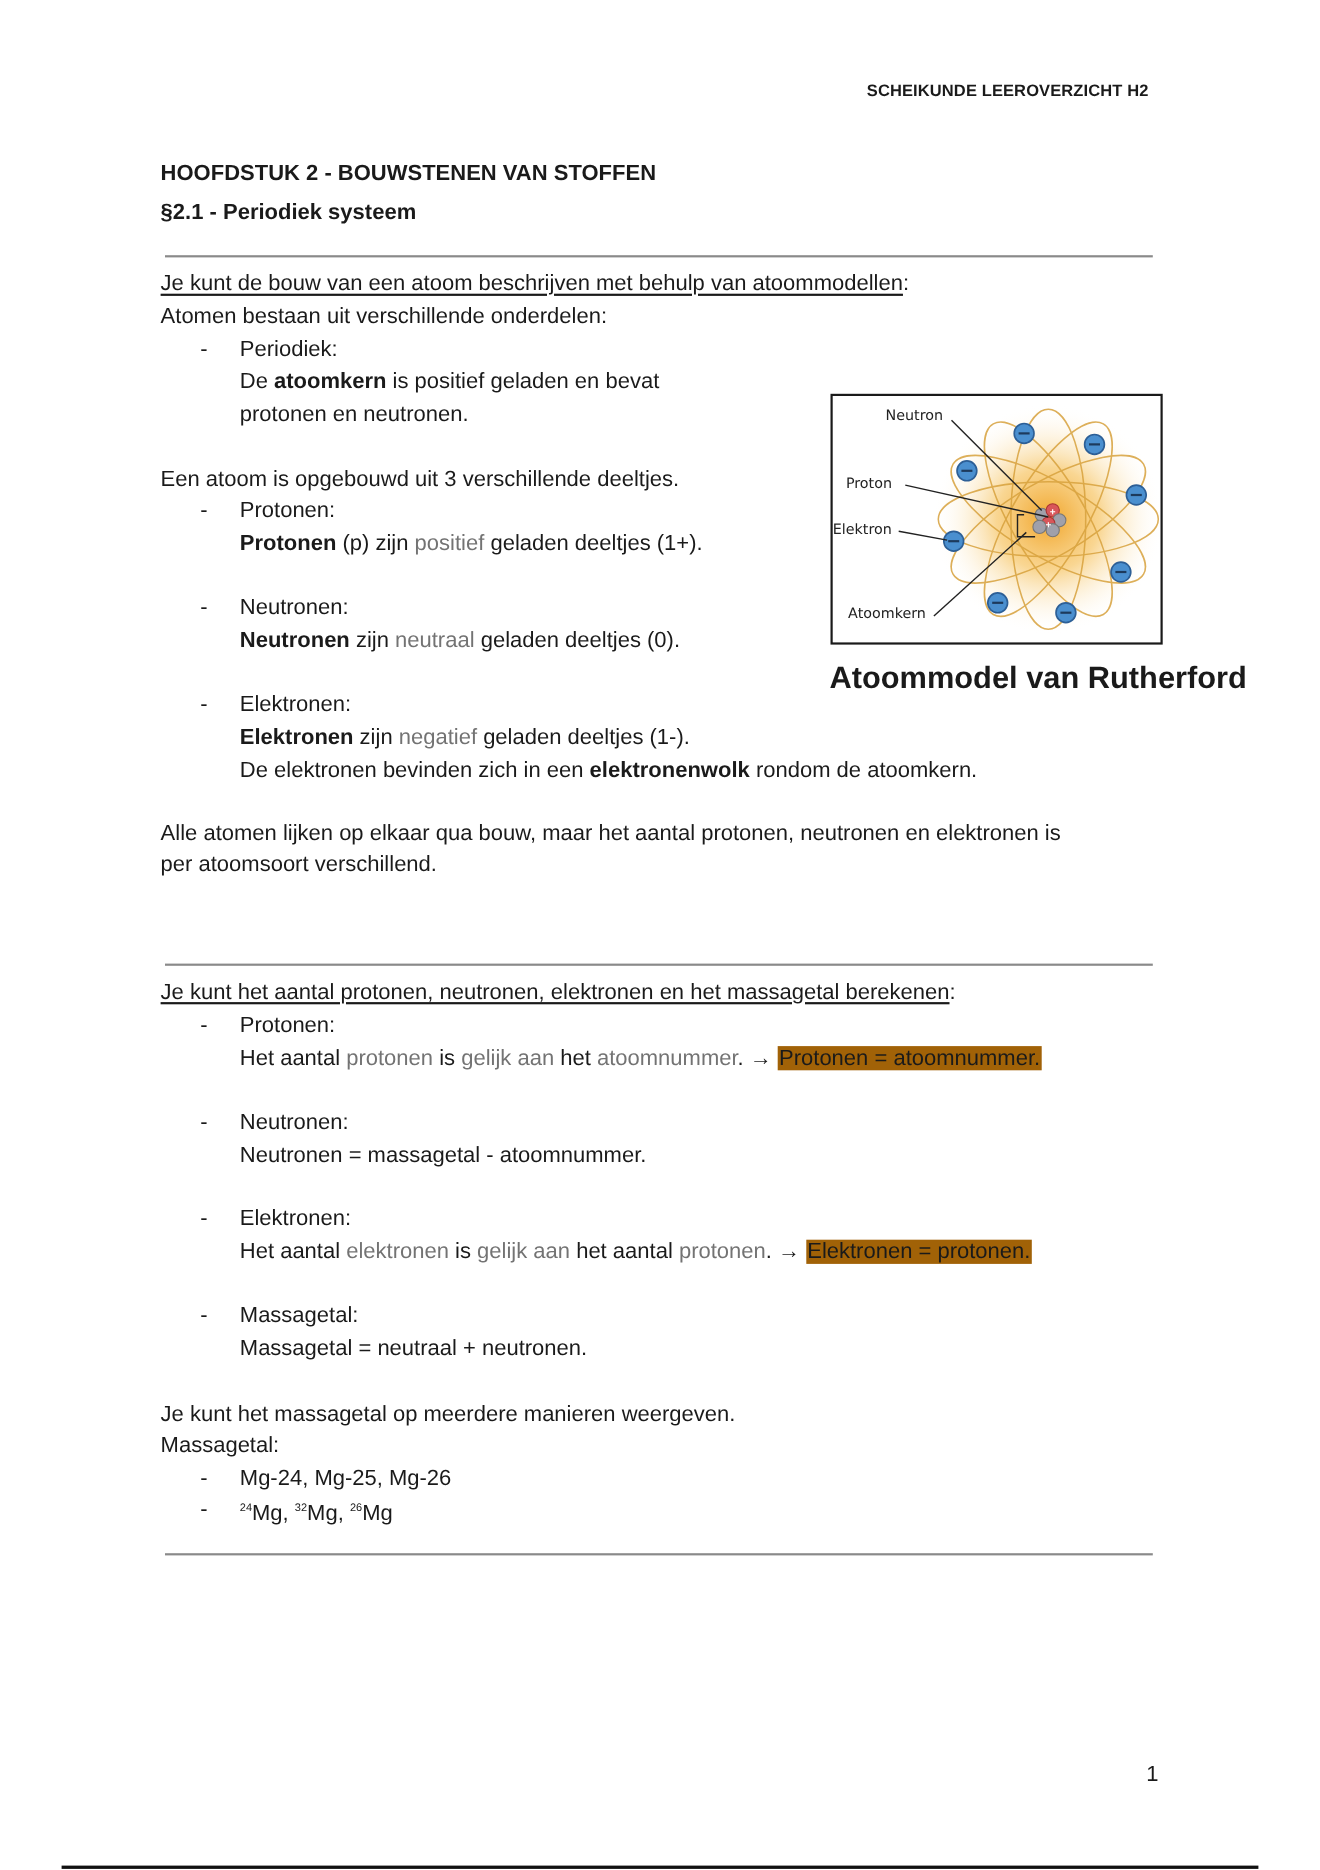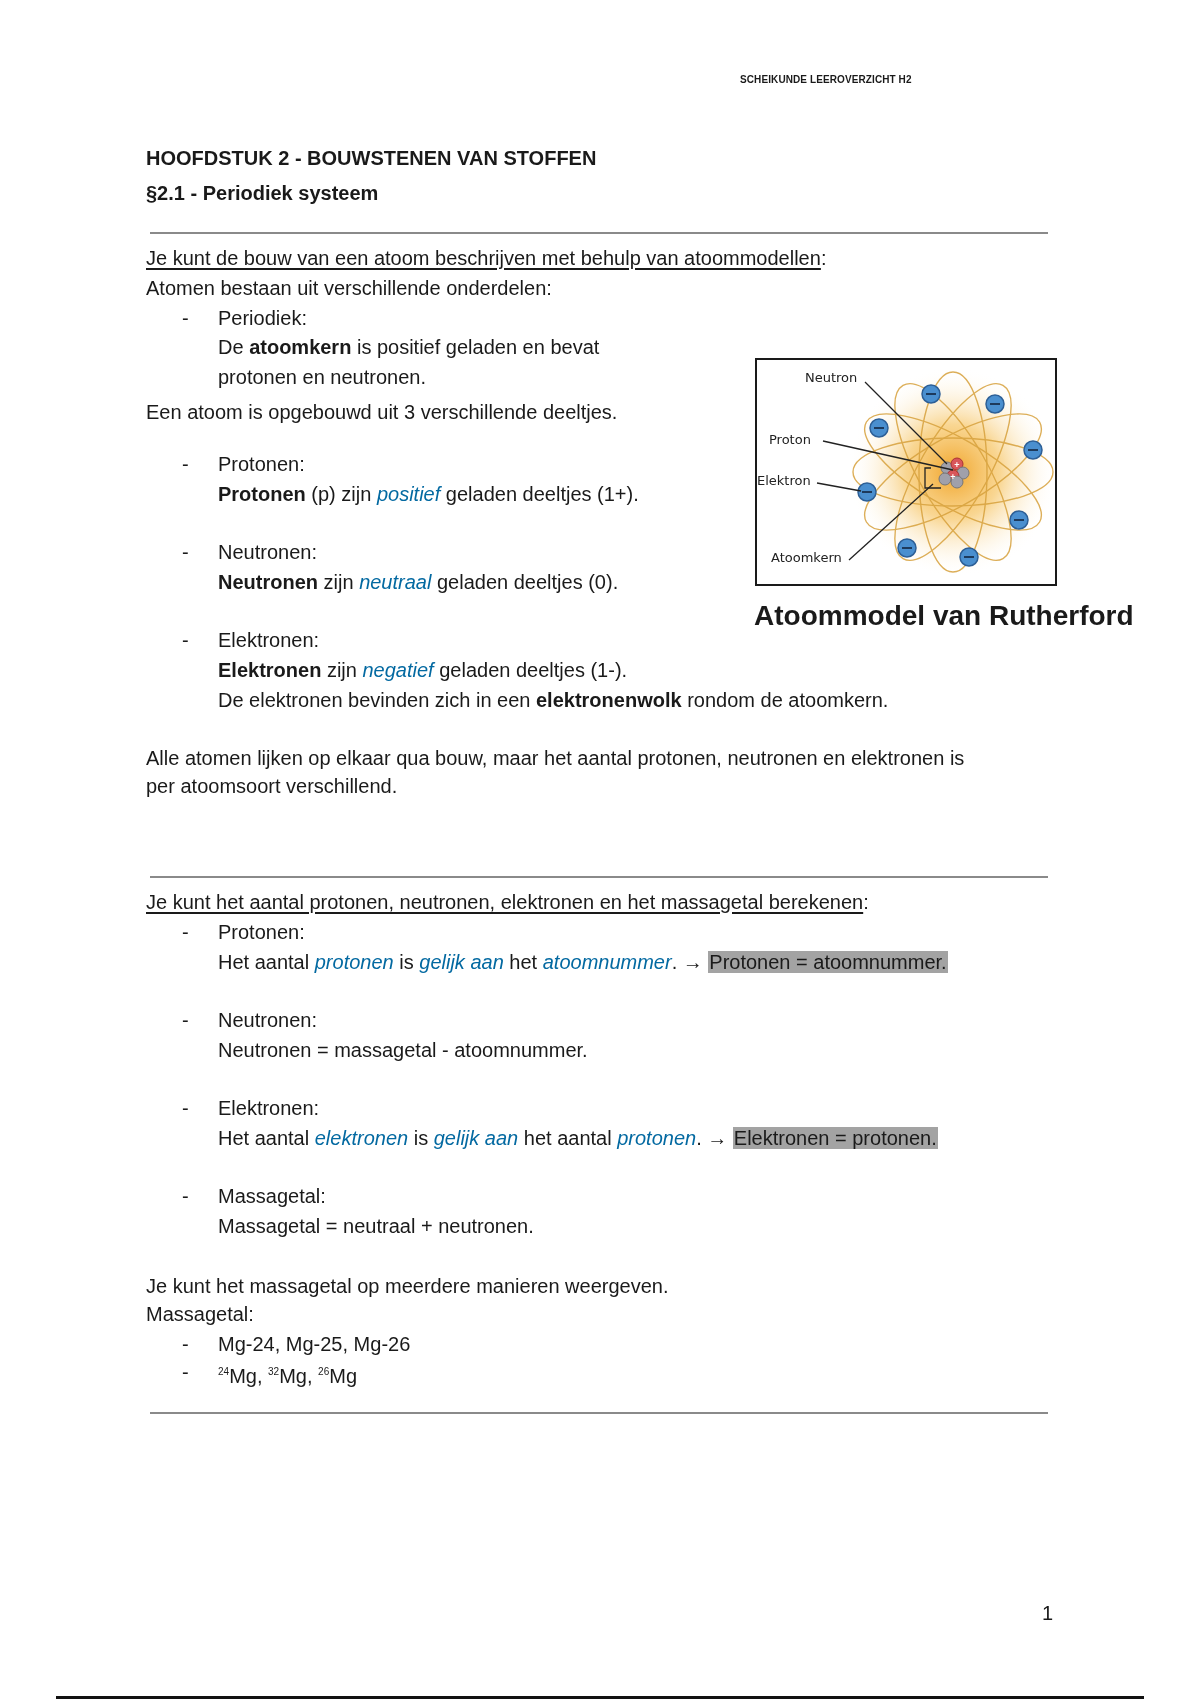--- a/index.html
+++ b/index.html
@@ -1,28 +1,28 @@
 <!DOCTYPE html>
 <html><head>
 <meta charset="utf-8">
 <style>
   html, body { margin: 0; padding: 0; background: #ffffff; }
   body { width: 1200px; height: 1700px; position: relative; overflow: hidden;
          font-family: "Liberation Sans", sans-serif; color: #1a1a1a; }
   .abs { position: absolute; }
-  .header-right { left: 740px; top: 74px; font-size: 10px; font-weight: bold; letter-spacing: 0.1px; }
+  .header-right { left: 788px; top: 74px; font-size: 15px; font-weight: bold; letter-spacing: 0.1px; }
   .h1 { left: 146px; top: 147px; font-size: 20px; font-weight: bold; }
   .h2 { left: 146px; top: 182px; font-size: 20px; font-weight: bold; }
   .rule { position: absolute; left: 150px; width: 898px; height: 0; border-top: 2px solid #8a8a8a; }
   .line { position: absolute; font-size: 20px; line-height: 24px; white-space: nowrap; }
   .u { text-decoration: underline; text-underline-offset: 3px; text-decoration-thickness: 2px; }
   .dash { position: absolute; font-size: 20px; line-height: 24px; }
-  .red { color: #0369a1; font-style: italic; }
+  .red { color: #737373; }
   b { font-weight: bold; }
-  .hl { background: #a3a3a3; padding: 0 1px; text-align: center; }
+  .hl { background: #a16207; padding: 0 1px; text-align: center; }
   sup { font-size: 10px; vertical-align: 8px; }
   .figure { position: absolute; left: 755px; top: 358px; width: 298px; height: 224px; border: 2px solid #1a1a1a; background: #fff; overflow: hidden; }
   .fig-caption { left: 754px; top: 600px; font-size: 28px; font-weight: bold; }
   .pagenum { left: 1042px; top: 1602px; font-size: 20px; }
   .bottom-rule { position: absolute; left: 56px; top: 1696px; width: 1088px; border-top: 3px solid #111; }
   .fig-label { font-family: "DejaVu Sans", sans-serif; font-size: 13px; fill: #222; }
 </style>
 </head>
 <body>
 
@@ -34,21 +34,21 @@
 <div class="rule" style="top:232px"></div>
 
 <div class="line" style="left:146px; top:246px"><span class="u">Je kunt de bouw van een atoom beschrijven met behulp van atoommodellen</span><span>:</span></div>
 <div class="line" style="left:146px; top:276px">Atomen bestaan uit verschillende onderdelen:</div>
 
 <div class="dash" style="left:182px; top:306px">-</div>
 <div class="line" style="left:218px; top:306px">Periodiek:</div>
 <div class="line" style="left:218px; top:335px"><span>De </span><b>atoomkern</b><span> is positief geladen en bevat</span></div>
 <div class="line" style="left:218px; top:365px">protonen en neutronen.</div>
 
-<div class="line" style="left:146px; top:400px">Een atoom is opgebouwd uit 3 verschillende deeltjes.</div>
+<div class="line" style="left:146px; top:424px">Een atoom is opgebouwd uit 3 verschillende deeltjes.</div>
 
 <div class="dash" style="left:182px; top:452px">-</div>
 <div class="line" style="left:218px; top:452px">Protonen:</div>
 <div class="line" style="left:218px; top:482px"><b>Protonen</b><span> (p) zijn </span><span class="red">positief</span><span> geladen deeltjes (1+).</span></div>
 
 <div class="dash" style="left:182px; top:540px">-</div>
 <div class="line" style="left:218px; top:540px">Neutronen:</div>
 <div class="line" style="left:218px; top:570px"><b>Neutronen</b><span> zijn </span><span class="red">neutraal</span><span> geladen deeltjes (0).</span></div>
 
 <div class="dash" style="left:182px; top:628px">-</div>

